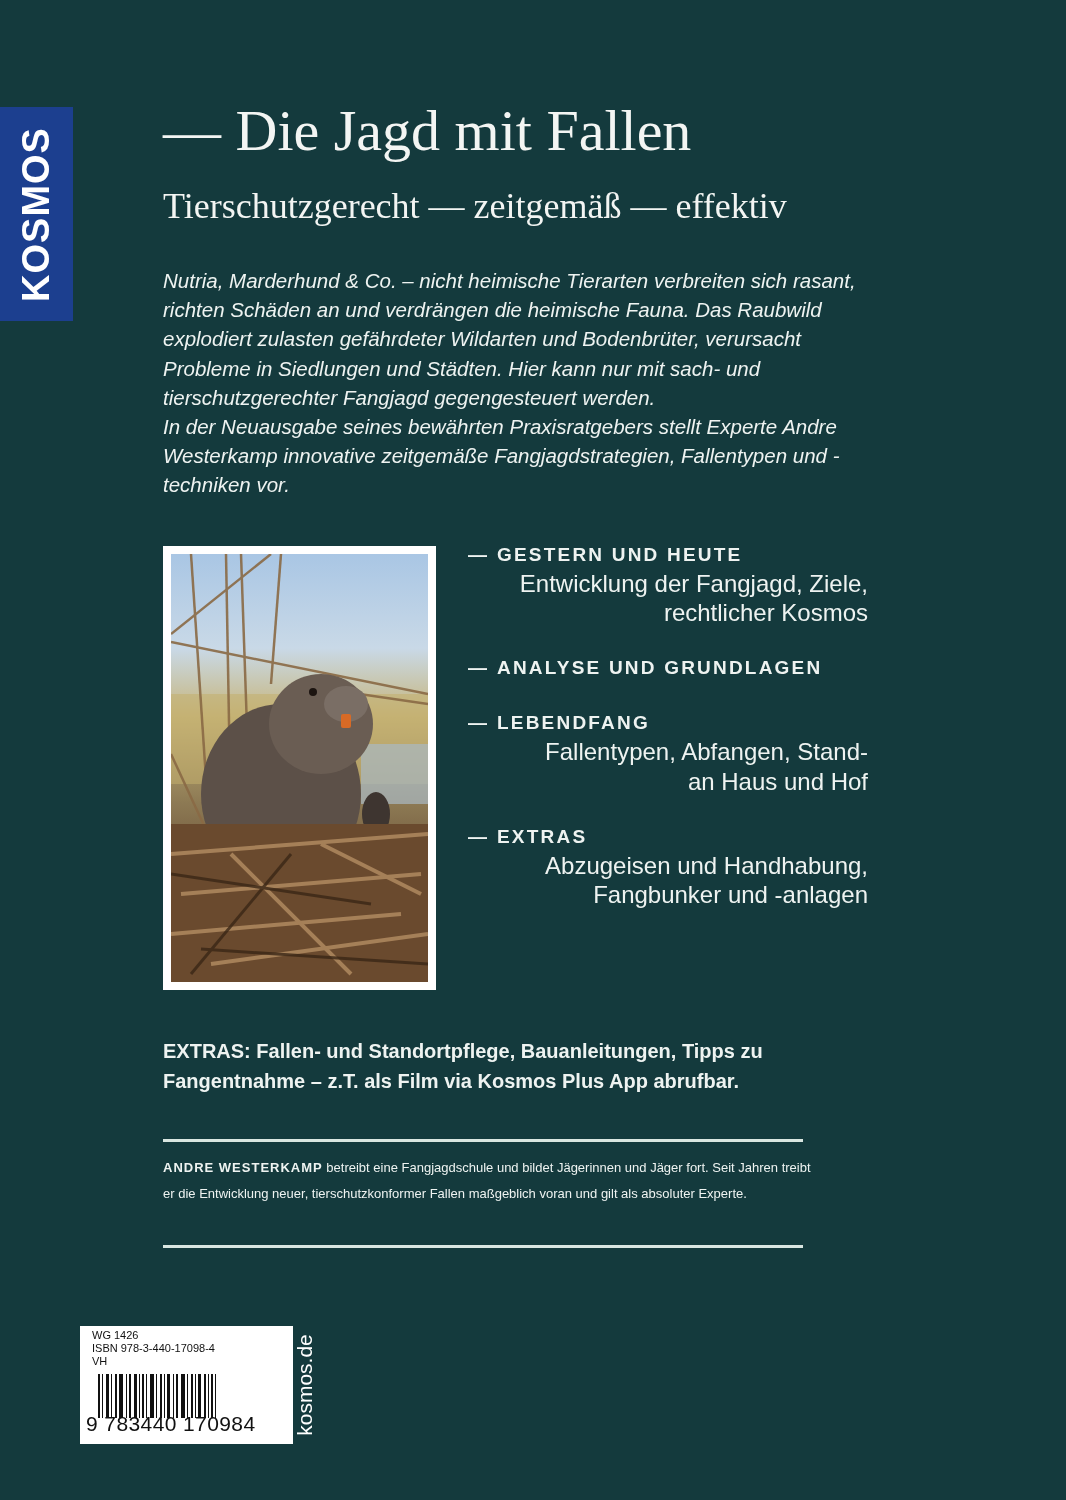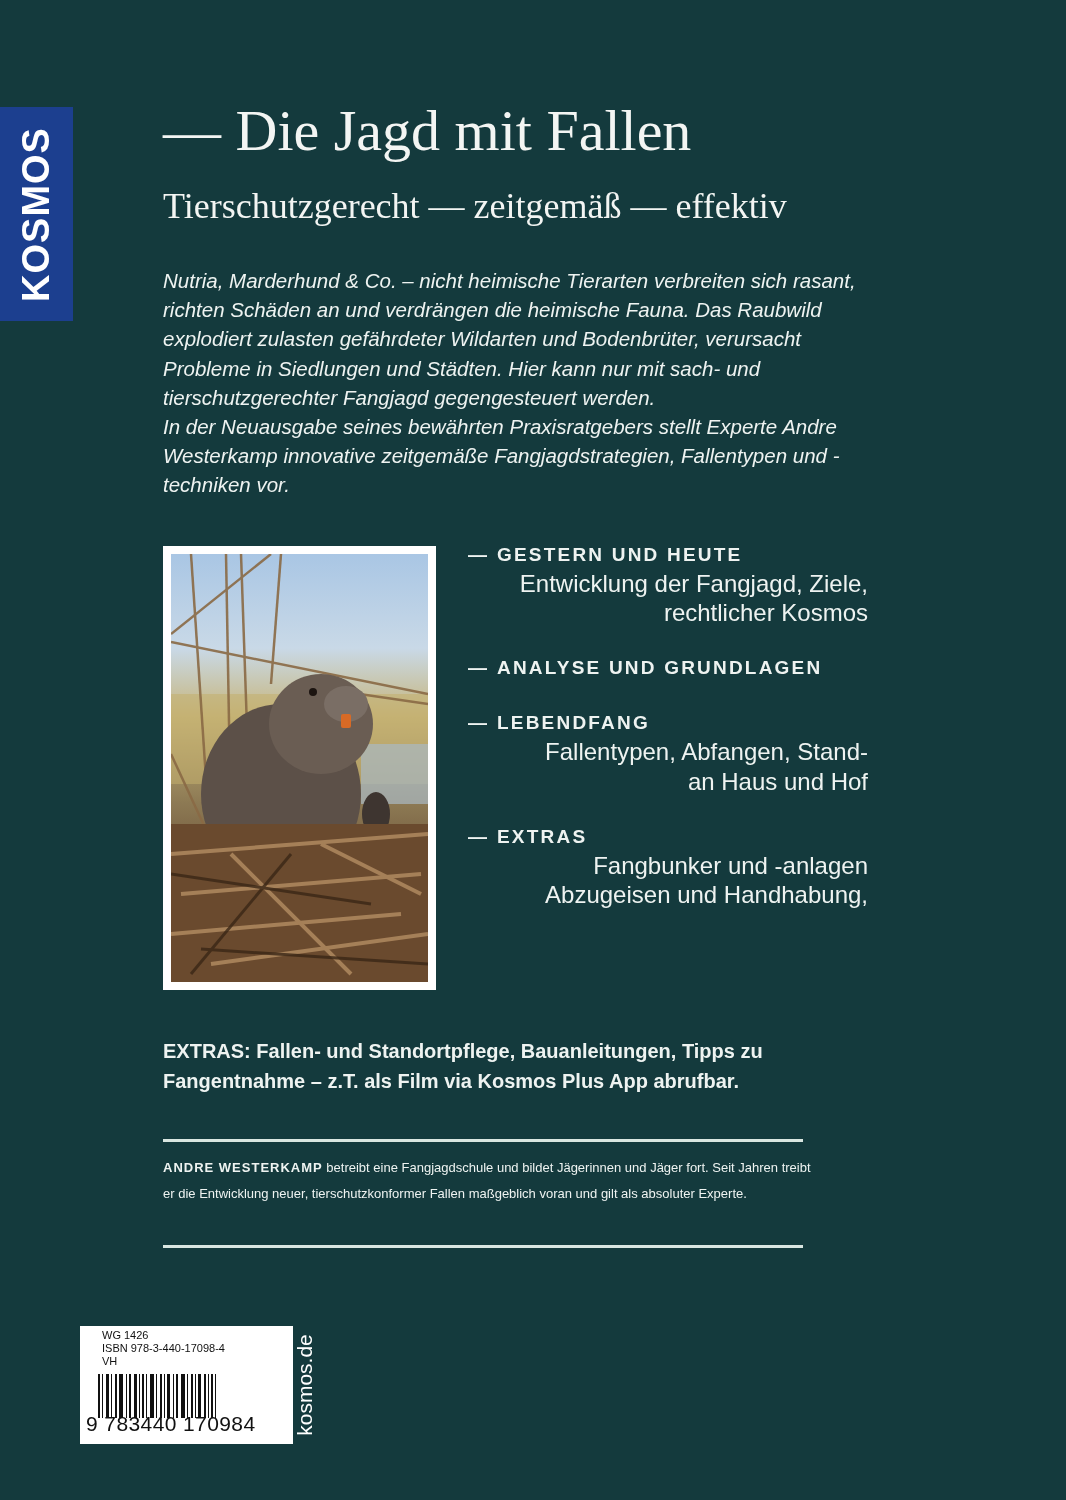--- a/index.html
+++ b/index.html
@@ -68,21 +68,21 @@
       position: absolute; left: 163px; width: 640px; height: 3px; background: #d9e6e1;
     }
     .author {
       position: absolute; left: 163px; top: 1155px; width: 660px;
       font-family: "Liberation Sans", sans-serif;
       font-size: 13px; line-height: 26px;
     }
     .author-name { font-weight: bold; letter-spacing: 1px; }
     .barcode-box {
       position: absolute; left: 80px; top: 1326px; width: 213px; height: 118px;
-      background: #ffffff; color: #111; box-sizing: border-box; padding: 3px 22px;
+      background: #ffffff; color: #111; box-sizing: border-box; padding: 3px 12px;
       font-family: "Liberation Sans", sans-serif;
     }
     .bc-line { font-size: 11px; line-height: 13px; }
     .bars { position: absolute; left: 8px; top: 48px; width: 195px; height: 44px; display: flex; align-items: stretch; }
     .bars span { display: block; background: #111; }
     .bc-digits {
       position: absolute; left: 6px; top: 86px; font-size: 21px; letter-spacing: 0.4px;
       font-family: "Liberation Sans", sans-serif; white-space: nowrap;
     }
     .site {
@@ -179,22 +179,22 @@
       <div>Fallentypen, Abfangen, Stand-</div>
       <div>an Haus und Hof</div>
     </div>
   </div>
   <div class="chapter">
     <div class="chapter-head">
       <span class="chapter-dash">—</span>
       <span>EXTRAS</span>
     </div>
     <div class="chapter-desc">
+      <div>Abzugeisen und Handhabung,</div>
       <div>Fangbunker und -anlagen</div>
-      <div>Abzugeisen und Handhabung,</div>
     </div>
   </div>
 </div>
 
 <div class="extras">EXTRAS: Fallen- und Standortpflege, Bauanleitungen, Tipps zu Fangentnahme – z.T. als Film via Kosmos Plus App abrufbar.</div>
 
 <div class="rule" style="top:1139px;"></div>
 <div class="author">
   <span class="author-name">ANDRE WESTERKAMP</span><span> betreibt eine Fangjagdschule und bildet Jägerinnen und Jäger fort. Seit Jahren treibt er die Entwicklung neuer, tierschutzkonformer Fallen maßgeblich voran und gilt als absoluter Experte.</span>
 </div>

